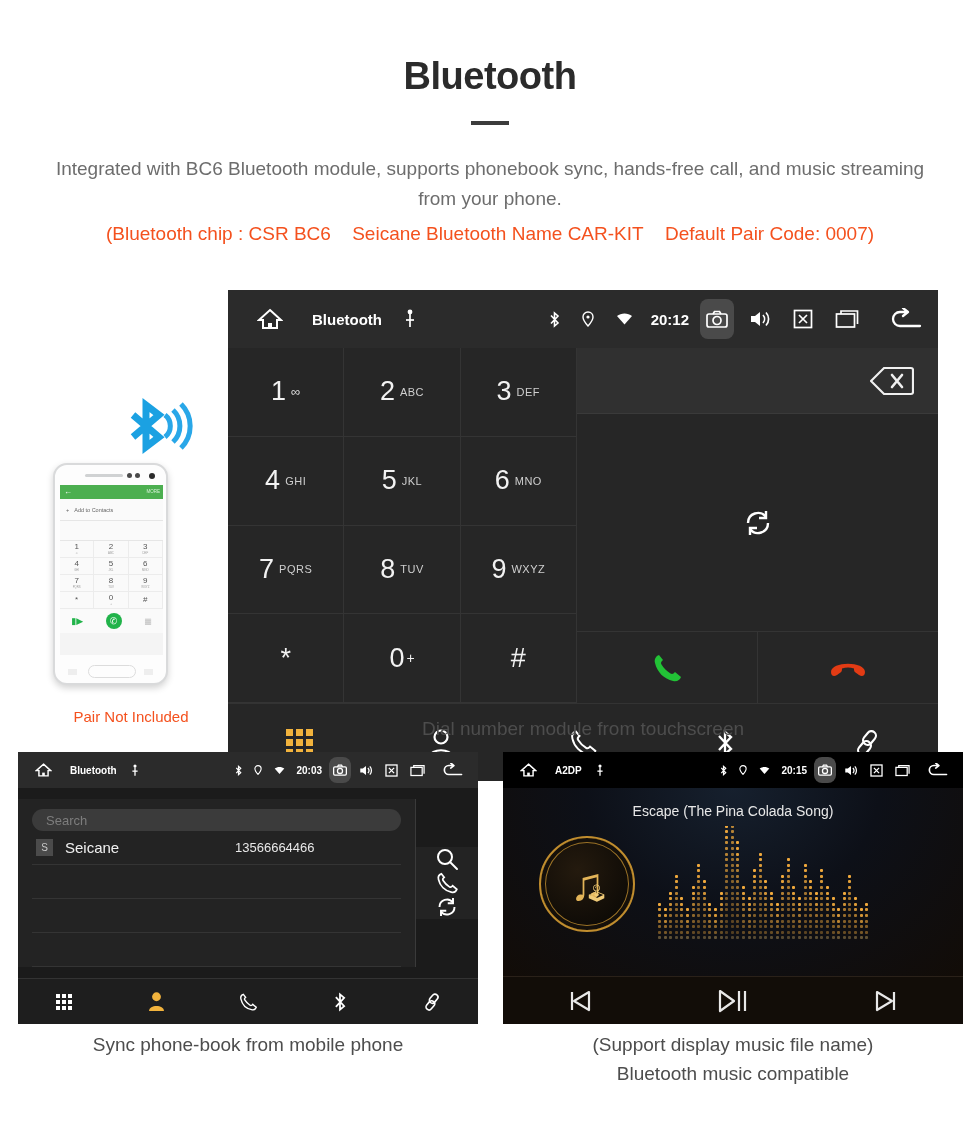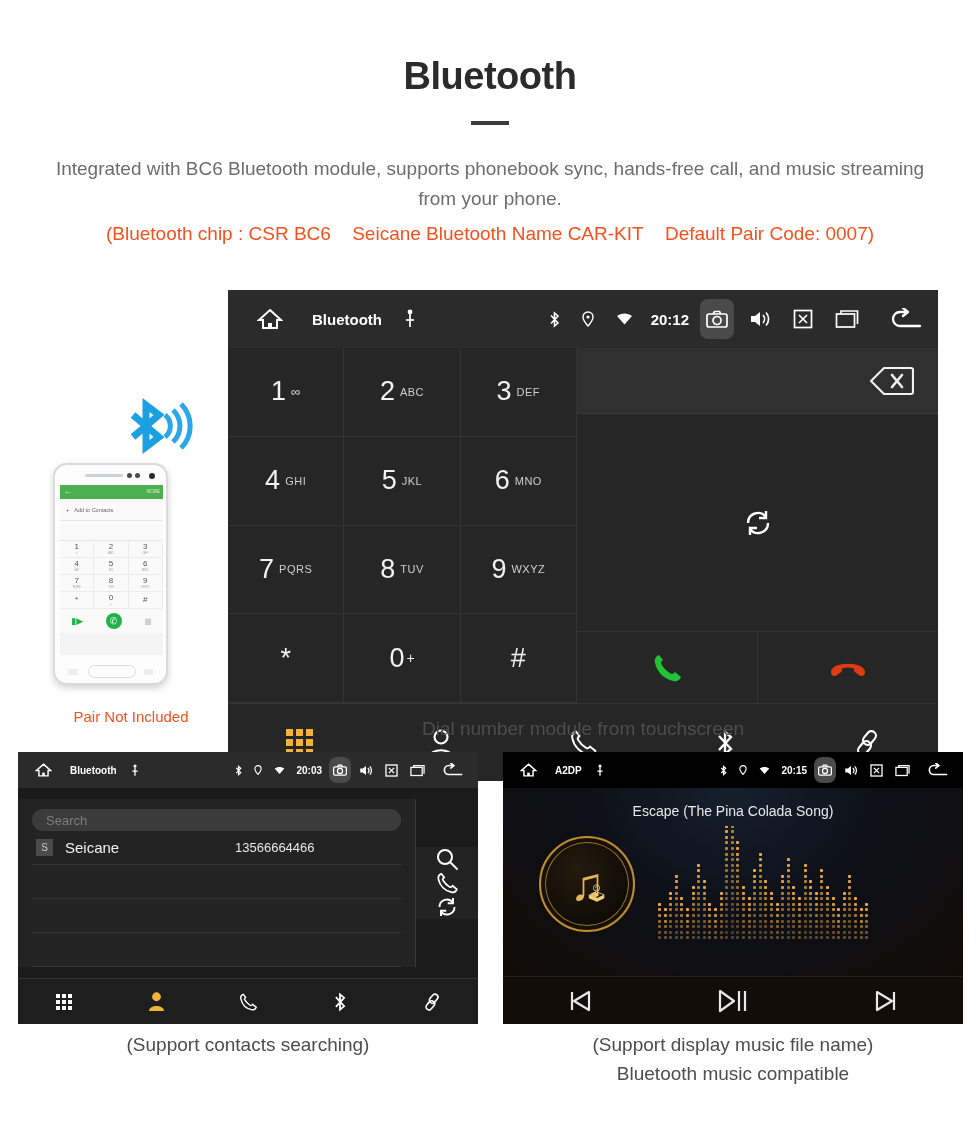--- a/index.html
+++ b/index.html
@@ -707,21 +707,21 @@
         <svg width="20" height="20" viewBox="0 0 30 30">
             <rect x="13" y="2.5" width="9" height="15" rx="4.5" transform="rotate(40 17.5 10)" fill="none" stroke="#fff" stroke-width="2.4"></rect>
             <rect x="8" y="12.5" width="9" height="15" rx="4.5" transform="rotate(40 12.5 20)" fill="none" stroke="#fff" stroke-width="2.4"></rect>
           </svg>
       </span>
     </div>
   </div>
 </div>
 
 <div class="caption" id="caption-phonebook">
-  <div>(Support contacts searching)</div>
+  <div>Sync phone-book from mobile phone</div>
 </div>
 
 <div class="hu" id="music-screen">
   <div class="hu-status">
     <span class="ico">
       <svg width="17" height="16" viewBox="0 0 26 24">
           <path d="M13 3 L24 13 H20 V21 H6 V13 H2 Z" fill="none" stroke="#fff" stroke-width="2.2"></path>
           <rect x="11" y="16" width="4" height="5" fill="#fff"></rect>
         </svg>
     </span>

